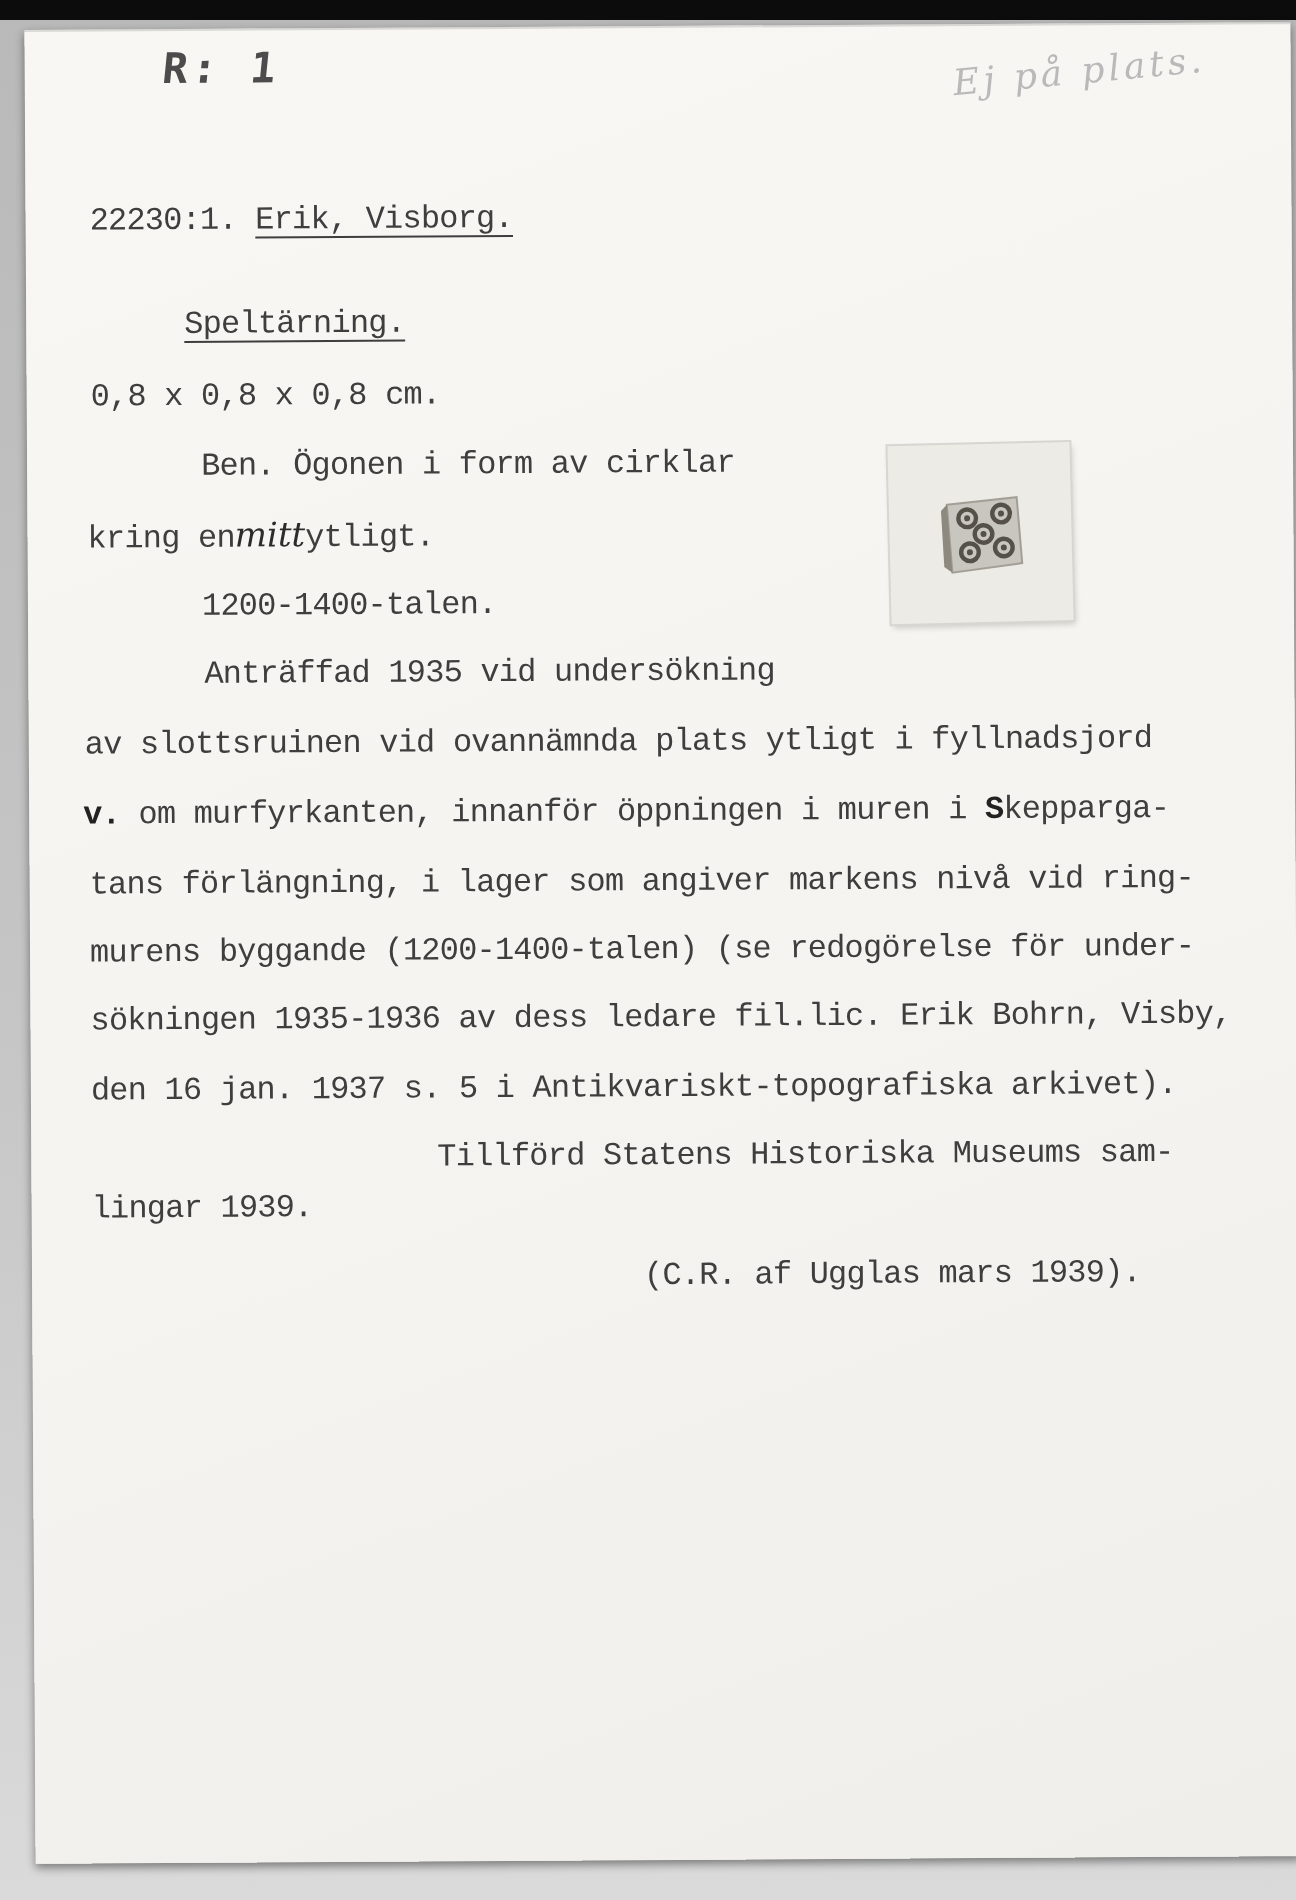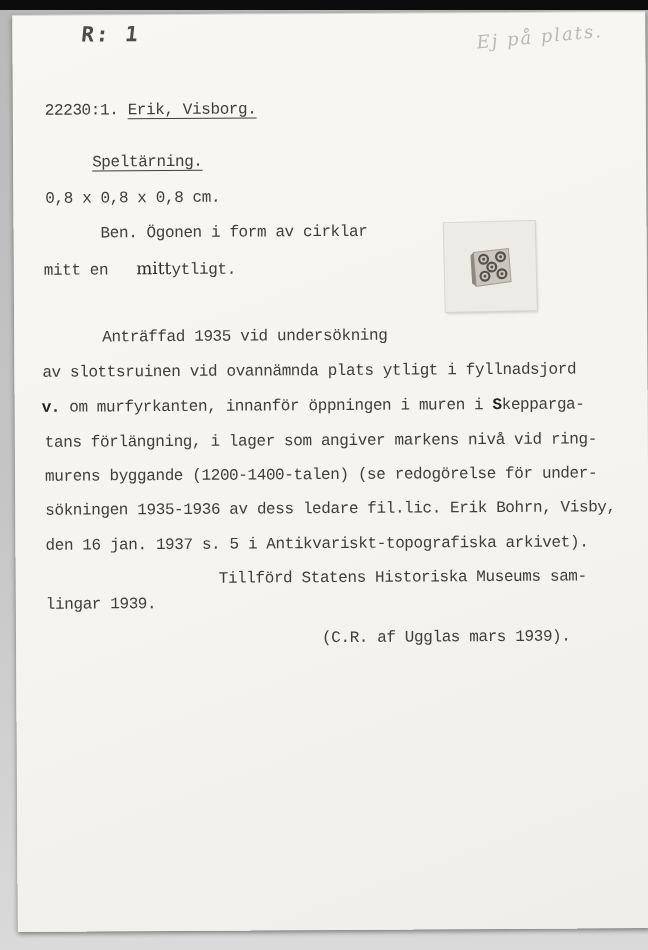--- a/index.html
+++ b/index.html
@@ -38,23 +38,23 @@
     font-size:21px;font-weight:600;color:#4c4c4c;
     letter-spacing:2px;transform:skewX(-6deg);
   }
   .pencil{
     position:absolute;left:464px;top:14px;
     font-family:"DejaVu Serif",serif;font-style:italic;
     font-size:18px;color:#b9b9b9;letter-spacing:2px;
     transform:rotate(-5deg);
   }
   .hand{
-    font-family:"DejaVu Serif",serif;
+    font-family:"DejaVu Serif",serif;font-style:italic;
     font-size:17px;color:#2c2c2c;letter-spacing:0;
-    margin-left:28px;
+    margin-left:0;
   }
   .photo{
     position:absolute;left:431px;top:210px;width:91px;height:89px;
     background:#edebe6;
     box-shadow:0 0 0 1px #d8d6d0, 1px 2px 3px rgba(0,0,0,.18);
     display:flex;align-items:center;justify-content:center;
     transform:rotate(-1deg);
   }
 </style>
 </head>
@@ -70,22 +70,23 @@
     <div class="pencil">Ej på plats.</div>
 
     <div class="line" style="left:32px;top:86px;"><span>22230:1. </span><span class="u">Erik, Visborg.</span></div>
 
     <div class="line u" style="left:79px;top:138px;">Speltärning.</div>
 
     <div class="line" style="left:32px;top:174px;">0,8 x 0,8 x 0,8 cm.</div>
 
     <div class="line" style="left:87px;top:209px;">Ben. Ögonen i form av cirklar</div>
 
-    <div class="line" style="left:30px;top:244px;"><span>mitt en</span><span class="hand">mitt</span><span>ytligt.</span></div>
+    <div class="line" style="left:30px;top:244px;"><span>kring en</span><span class="hand">mitt</span><span>ytligt.</span></div>
 
+    <div class="line" style="left:87px;top:279px;">1200-1400-talen.</div>
 
     <div class="line" style="left:88px;top:313px;">Anträffad 1935 vid undersökning</div>
 
     <div class="line" style="left:28px;top:348px;">av slottsruinen vid ovannämnda plats ytligt i fyllnadsjord</div>
 
     <div class="line" style="left:27px;top:383px;"><span class="b">v.</span><span> om murfyrkanten, innanför öppningen i muren i </span><span class="b">S</span><span>kepparga-</span></div>
 
     <div class="line" style="left:30px;top:418px;">tans förlängning, i lager som angiver markens nivå vid ring-</div>
 
     <div class="line" style="left:30px;top:452px;">murens byggande (1200-1400-talen) (se redogörelse för under-</div>

